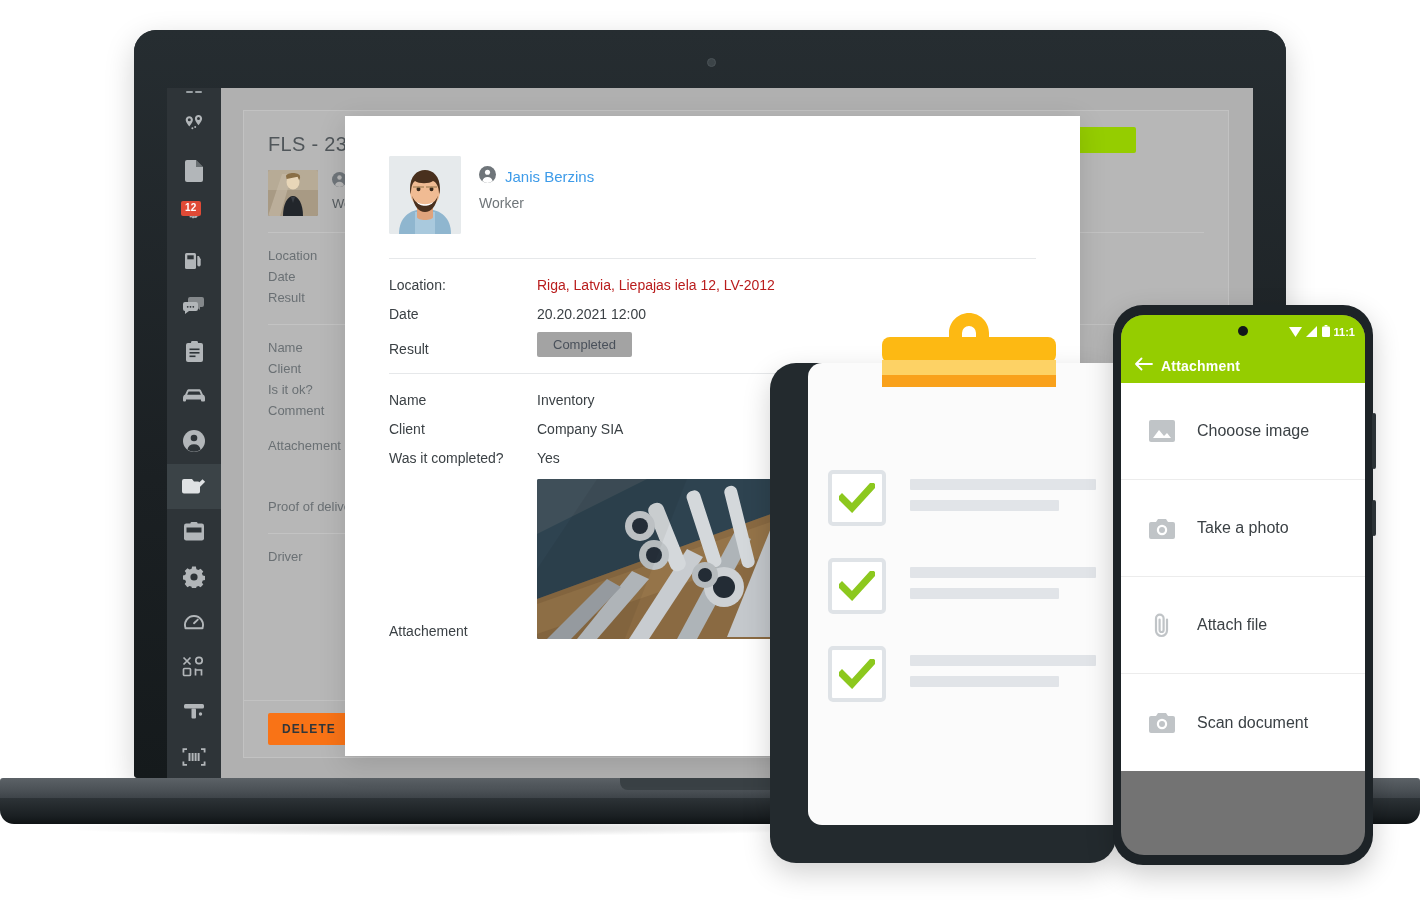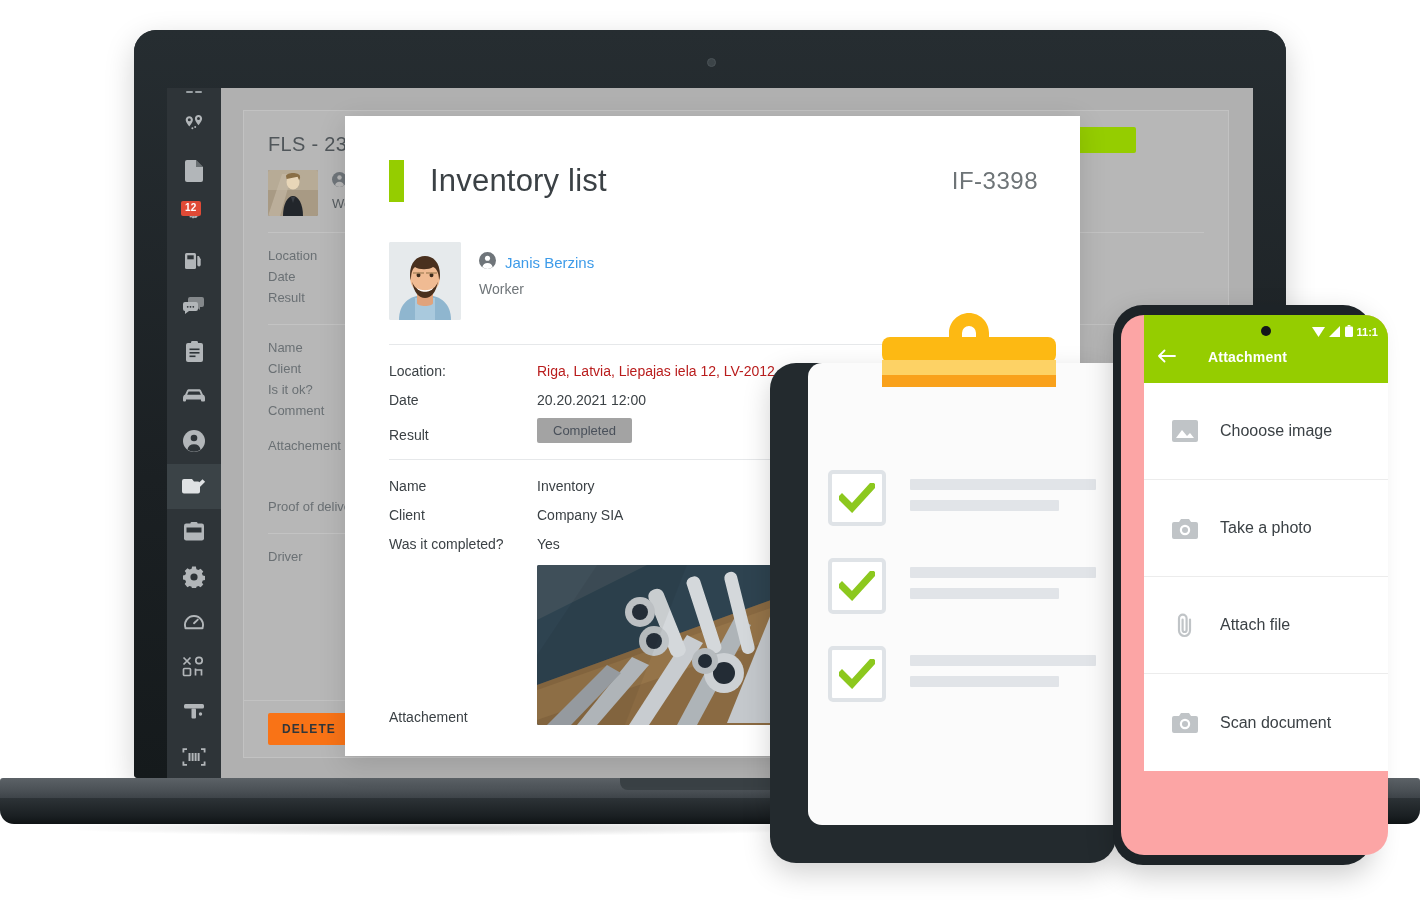--- a/index.html
+++ b/index.html
@@ -295,24 +295,23 @@
     left: 1113px; top: 305px;
     width: 260px; height: 560px;
     background: #1d2327;
     border-radius: 30px;
     box-shadow: 0 10px 28px rgba(0,0,0,.20);
   }
   .phone-inner {
     position: absolute;
     left: 8px; top: 10px;
     width: 244px; height: 540px;
-    background: #fca5a5;
+    background: #737373;
     border-radius: 23px;
     overflow: hidden;
-    padding-left: 23px;
   }
   .phone-btn {
     position: absolute;
     right: -3px;
     width: 4px;
     background: #2b3236;
     border-radius: 2px;
   }
   .phone-btn.b1 { top: 108px; height: 56px; }
   .phone-btn.b2 { top: 195px; height: 36px; }
@@ -333,23 +332,23 @@
   }
   .ph-status-right {
     margin-left: auto;
     display: flex; align-items: center; gap: 4px;
     color: #fff;
   }
   .ph-time { color: #fff; font-size: 11px; font-weight: bold; }
   .ph-appbar {
     height: 34px;
     background: #95cd00;
-    display: flex; 
+    display: flex; align-items: center;
     padding-left: 14px;
-    gap: 32px;
+    gap: 8px;
   }
   .ph-appbar-title {
     color: #fff; font-size: 14px; font-weight: bold;
     letter-spacing: .2px;
   }
   .ph-list { background: #fff; }
   .ph-item {
     height: 97px;
     display: flex; align-items: center;
     gap: 22px;
@@ -613,25 +612,20 @@
 
   <div class="laptop-base">
     <div class="base-top">
       <div class="base-notch"></div>
     </div>
     <div class="base-bottom"></div>
   </div>
   <div class="base-shadow"></div>
 
   <div class="inv-card">
-    <div class="inv-head">
-      <div class="inv-accent"></div>
-      <div class="inv-title">Inventory list</div>
-      <div class="inv-code">IF-3398</div>
-    </div>
 
     <div class="inv-person">
       <div class="inv-photo">
         <svg width="72" height="78" viewBox="0 0 72 78">
           <rect width="72" height="78" fill="#e6eaec"></rect>
           <path d="M10 78c0-16 10-25 26-25s26 9 26 25z" fill="#8fb6cf"></path>
           <path d="M26 78V56h20v22z" fill="#a9c9dd"></path>
           <path d="M28 52h16v9c0 4-16 4-16 0z" fill="#e0a37c"></path>
           <ellipse cx="36" cy="35" rx="15" ry="17" fill="#f0bb93"></ellipse>
           <path d="M21 33c0-13 7-19 15-19s15 6 15 19c0 3-1 5-1 5 0-8-3-12-6-13-4 3-14 3-18 0-3 2-4 7-4 13 0 0-1-2-1-5z" fill="#49301e"></path>

